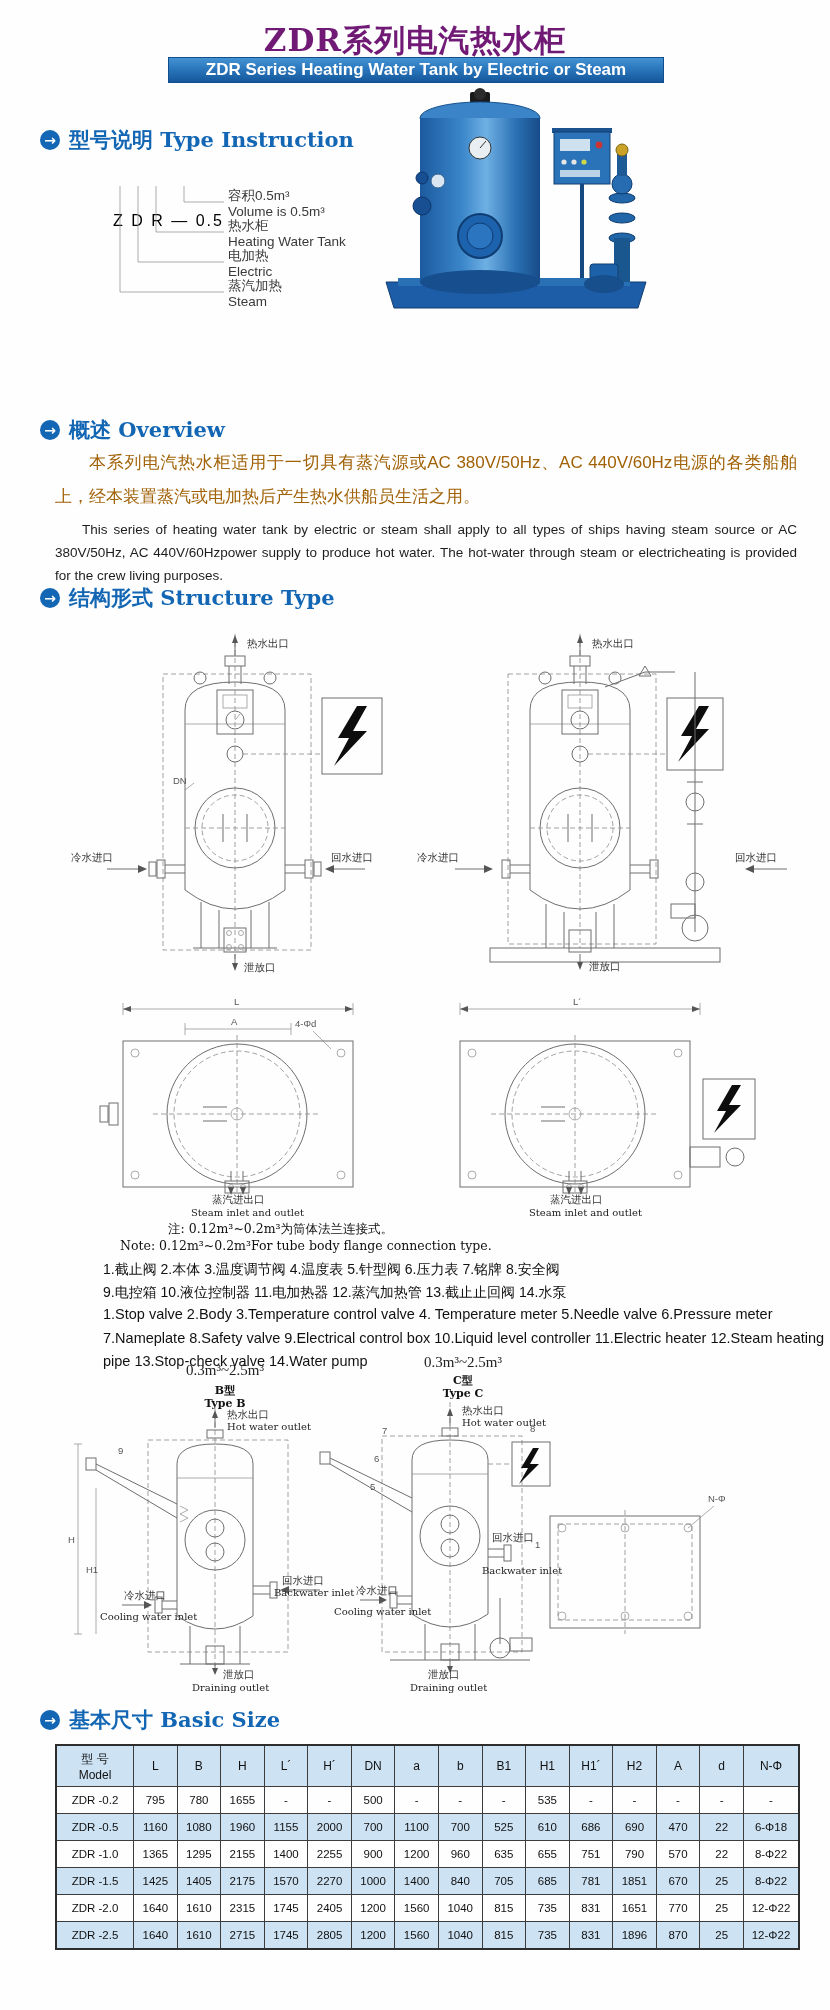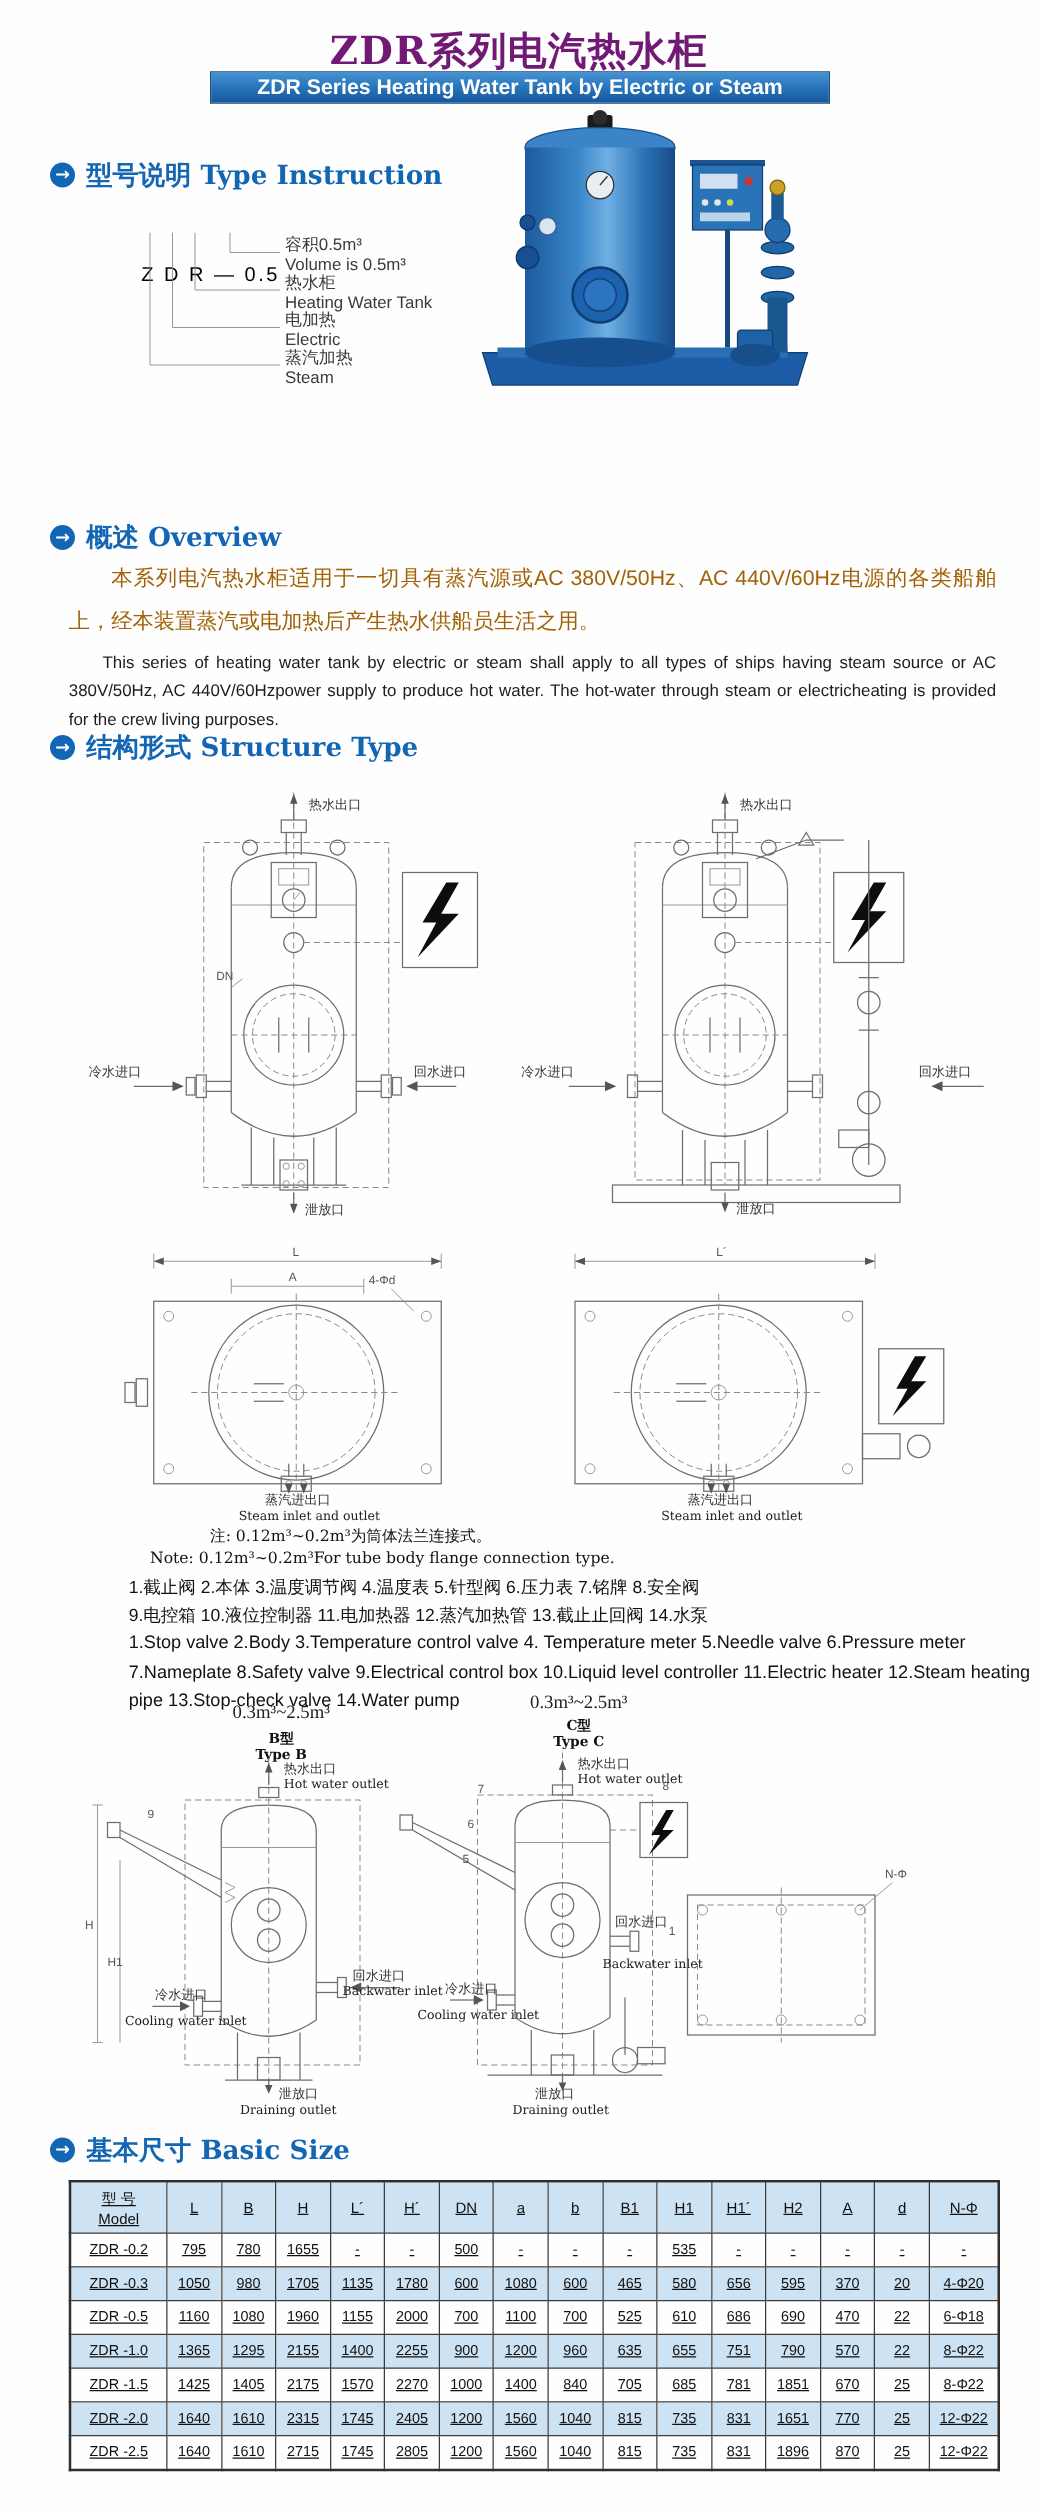--- a/index.html
+++ b/index.html
@@ -18,21 +18,21 @@
   .modelcode{font-size:16px;color:#000000;letter-spacing:2px;margin-top:44px;}
   .tlabel .cn{font-size:13.5px;color:#3a3a3a;line-height:16px;}
   .tlabel .en{font-size:13.5px;color:#3a3a3a;line-height:16px;}
   .cn-para{font-size:17px;line-height:2.0;text-align:justify;text-indent:2em;color:#a16207;}
   .en-para{font-size:13.5px;line-height:1.72;text-align:justify;text-indent:2em;color:#1d1d1d;margin-top:4px;}
   .note{font-size:12.5px;color:#111;font-family:"DejaVu Serif",serif;}
   .parts{font-size:14px;line-height:1.62;color:#111;}
   .parts .en{font-size:14.5px;}
   .range{font-size:15px;color:#222;text-align:center;font-family:Liberation Serif, serif;}
   .typ{font-size:11px;font-weight:bold;color:#111;text-align:center;font-family:"DejaVu Serif",serif;line-height:13px;}
-  table.basic{border-collapse:collapse;width:745px;table-layout:fixed;font-size:11.5px;color:#111;text-decoration:underline;}
+  table.basic{border-collapse:collapse;width:745px;table-layout:fixed;font-size:11.5px;color:#111;}
   table.basic th,table.basic td{border:1px solid #3c3c3c;text-align:center;padding:0;height:26px;
         overflow:hidden;white-space:nowrap;}
   table.basic th{background:#cde2f3;font-weight:normal;height:40px;white-space:pre-line;font-size:12px;}
   table.basic tr:nth-child(even) td{background:#cde2f3;}
   table.basic{border:2px solid #2e2e2e;}
   table.basic th:first-child{width:76px;}
   table.basic th:last-child{width:54px;}
   svg .ln{stroke:#6e6e6e;stroke-width:1;fill:none;}
   svg .lt{stroke:#8a8a8a;stroke-width:.7;fill:none;}
   svg .lnd{stroke:#8a8a8a;stroke-width:.8;fill:none;stroke-dasharray:5 3;}
@@ -513,38 +513,20 @@
           <td>500</td>
           <td>-</td>
           <td>-</td>
           <td>-</td>
           <td>535</td>
           <td>-</td>
           <td>-</td>
           <td>-</td>
           <td>-</td>
           <td>-</td>
-        </tr>
-        <tr>
-          <td>ZDR -0.3</td>
-          <td>1050</td>
-          <td>980</td>
-          <td>1705</td>
-          <td>1135</td>
-          <td>1780</td>
-          <td>600</td>
-          <td>1080</td>
-          <td>600</td>
-          <td>465</td>
-          <td>580</td>
-          <td>656</td>
-          <td>595</td>
-          <td>370</td>
-          <td>20</td>
-          <td>4-Φ20</td>
         </tr>
         <tr>
           <td>ZDR -0.5</td>
           <td>1160</td>
           <td>1080</td>
           <td>1960</td>
           <td>1155</td>
           <td>2000</td>
           <td>700</td>
           <td>1100</td>

